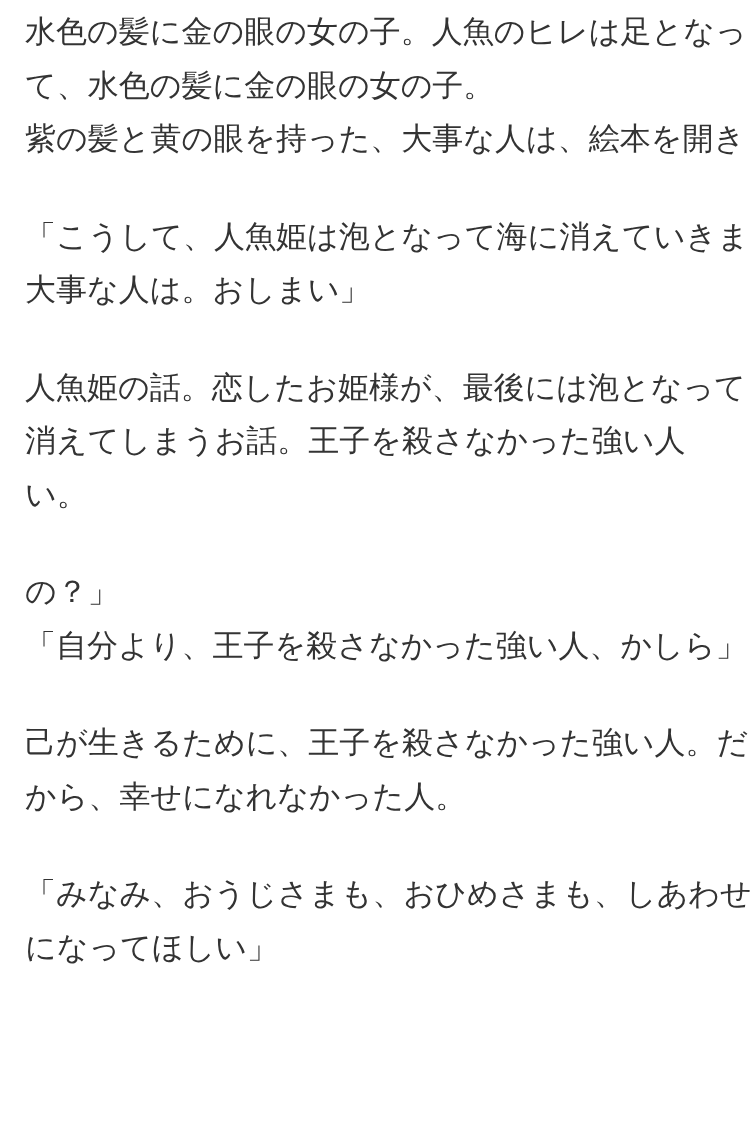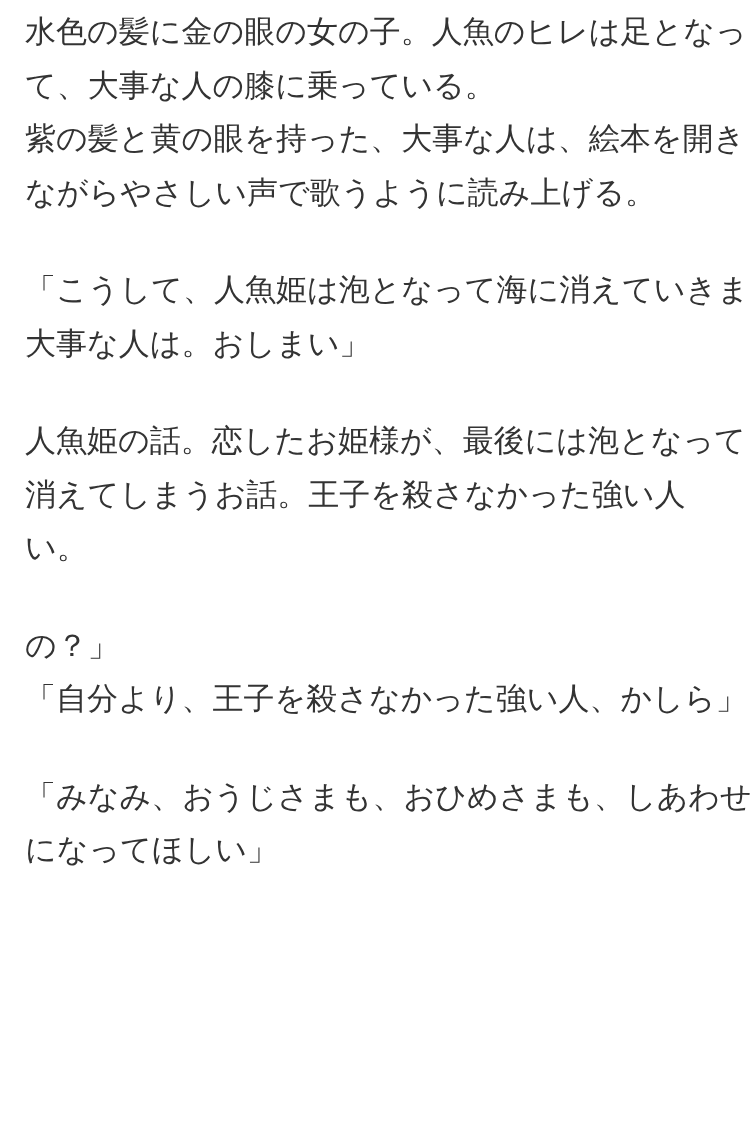--- a/index.html
+++ b/index.html
@@ -38,41 +38,44 @@
   }
 </style>
 </head>
 <body>
 
 <div class="page" style="background: rgb(255, 255, 255);">
   <div class="story" style="color: rgb(51, 51, 51);">
 
     <div class="block">
       <div class="line">水色の髪に金の眼の女の子。人魚のヒレは足となっ</div>
-      <div class="line">て、大事な人の膝に乗っている。</div>
+      <div class="line">て、水色の髪に金の眼の女の子。</div>
       <div class="line">紫の髪と黄の眼を持った、大事な人は、絵本を開き</div>
-      <div class="line">ながらやさしい声で歌うように読み上げる。</div>
     </div>
 
     <div class="block">
       <div class="line">「こうして、人魚姫は泡となって海に消えていきま</div>
       <div class="line">大事な人は。おしまい」</div>
     </div>
 
     <div class="block">
       <div class="line">人魚姫の話。恋したお姫様が、最後には泡となって</div>
       <div class="line">消えてしまうお話。王子を殺さなかった強い人</div>
       <div class="line">い。</div>
     </div>
 
     <div class="block">
       <div class="line">の？」</div>
       <div class="line">「自分より、王子を殺さなかった強い人、かしら」</div>
     </div>
 
+    <div class="block">
+      <div class="line">己が生きるために、王子を殺さなかった強い人。だ</div>
+      <div class="line">から、幸せになれなかった人。</div>
+    </div>
 
     <div class="block">
       <div class="line">「みなみ、おうじさまも、おひめさまも、しあわせ</div>
       <div class="line">になってほしい」</div>
     </div>
 
   </div>
 </div>
 
 </body></html>

